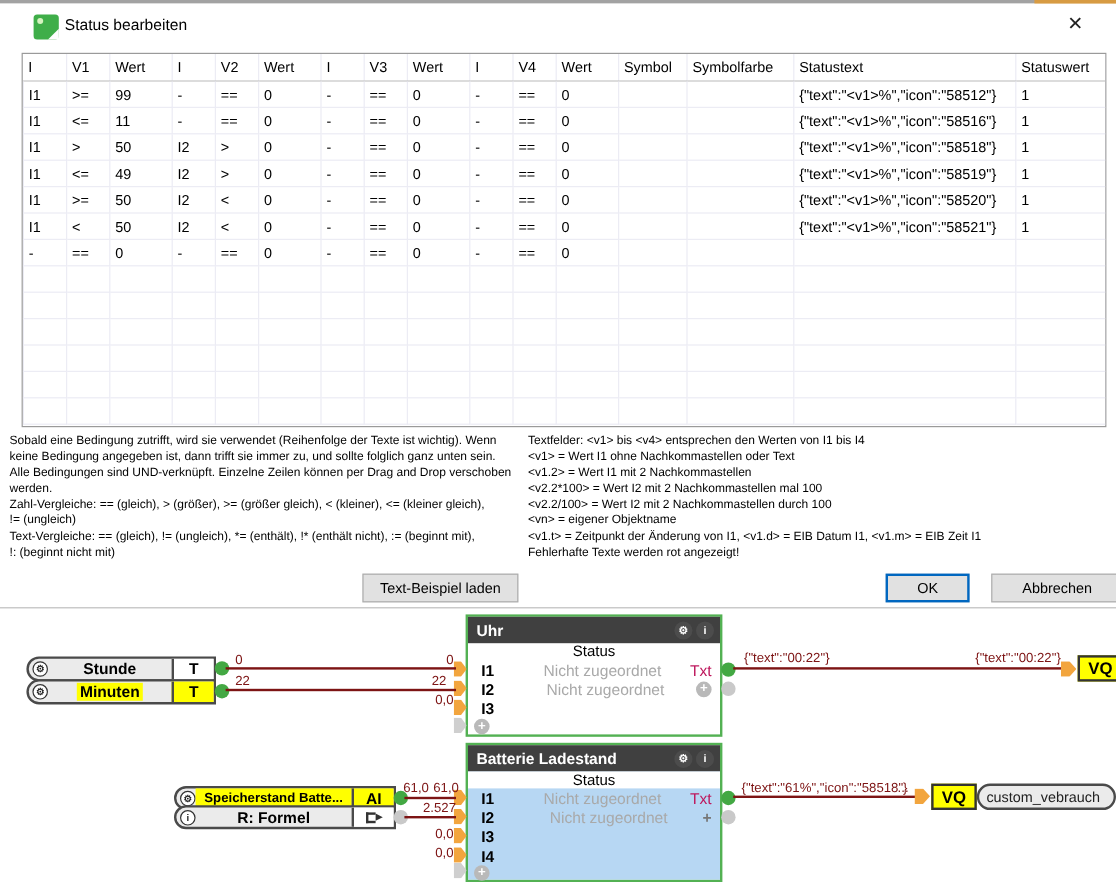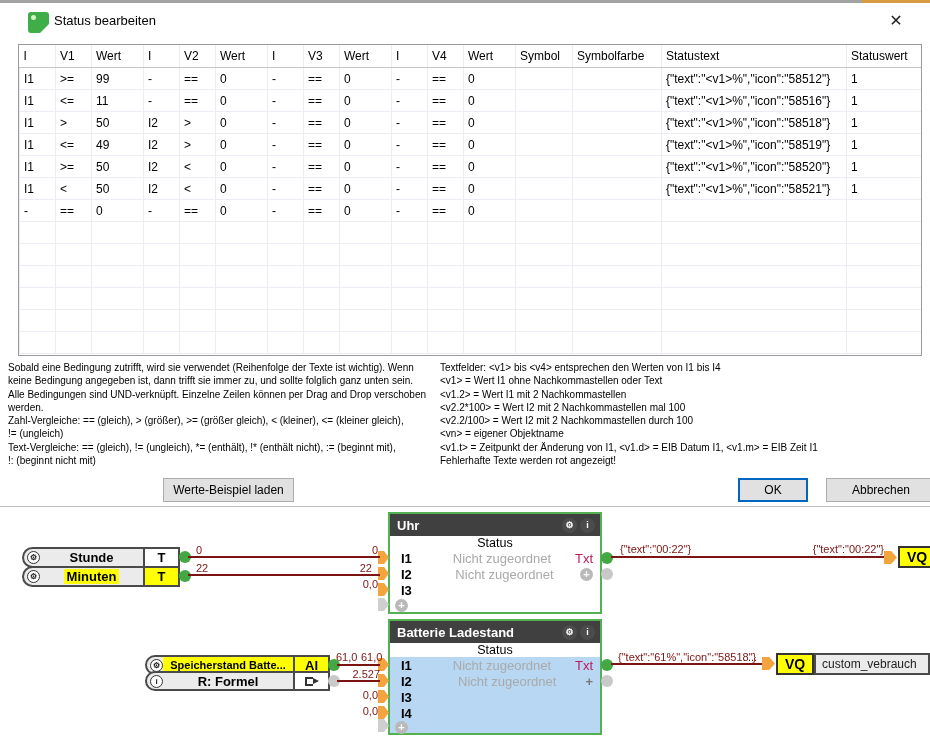--- a/index.html
+++ b/index.html
@@ -393,21 +393,21 @@
 !: (beginnt nicht mit)</div>
   <div class="notes notes-right">Textfelder: &lt;v1&gt; bis &lt;v4&gt; entsprechen den Werten von I1 bis I4
 &lt;v1&gt; = Wert I1 ohne Nachkommastellen oder Text
 &lt;v1.2&gt; = Wert I1 mit 2 Nachkommastellen
 &lt;v2.2*100&gt; = Wert I2 mit 2 Nachkommastellen mal 100
 &lt;v2.2/100&gt; = Wert I2 mit 2 Nachkommastellen durch 100
 &lt;vn&gt; = eigener Objektname
 &lt;v1.t&gt; = Zeitpunkt der Änderung von I1, &lt;v1.d&gt; = EIB Datum I1, &lt;v1.m&gt; = EIB Zeit I1
 Fehlerhafte Texte werden rot angezeigt!</div>
 
-  <div class="btn" style="left:163px;width:131px;">Werte-Beispiel laden</div>
+  <div class="btn" style="left:302px;width:130px;">Text-Beispiel laden</div>
   <div class="btn btn-ok" style="left:738px;width:70px;">OK</div>
   <div class="btn" style="left:826px;width:110px;">Abbrechen</div>
 
   <div class="block" style="left:388px;top:512px;width:214px;">
     <div class="block-header">
       <span>Uhr</span>
       <span class="hicons">
         <span class="hicon">⚙</span>
         <span class="hicon">i</span>
       </span>
@@ -543,14 +543,14 @@
   <div class="wlabel" style="left:620px;top:543px;">{"text":"00:22"}</div>
   <div class="wlabel r" style="left:720px;top:543px;width:164px;">{"text":"00:22"}</div>
   <div class="wlabel" style="left:618px;top:651px;">{"text":"61%","icon":"58518"}</div>
   <div class="wlabel" style="left:748px;top:651px;">...</div>
 
   <div class="stub big" style="left:884px;top:551px;"></div>
   <div class="vq" style="left:898px;top:546px;">VQ</div>
 
   <div class="stub big" style="left:762px;top:657px;"></div>
   <div class="vq" style="left:776px;top:653px;">VQ</div>
-  <div class="vq-name" style="left:814px;top:653px;width:116px;">custom_vebrauch</div>
+  <div class="vq-name" style="left:814px;top:653px;width:116px;border-radius:11px;">custom_vebrauch</div>
 </div>
 
 </body></html>

